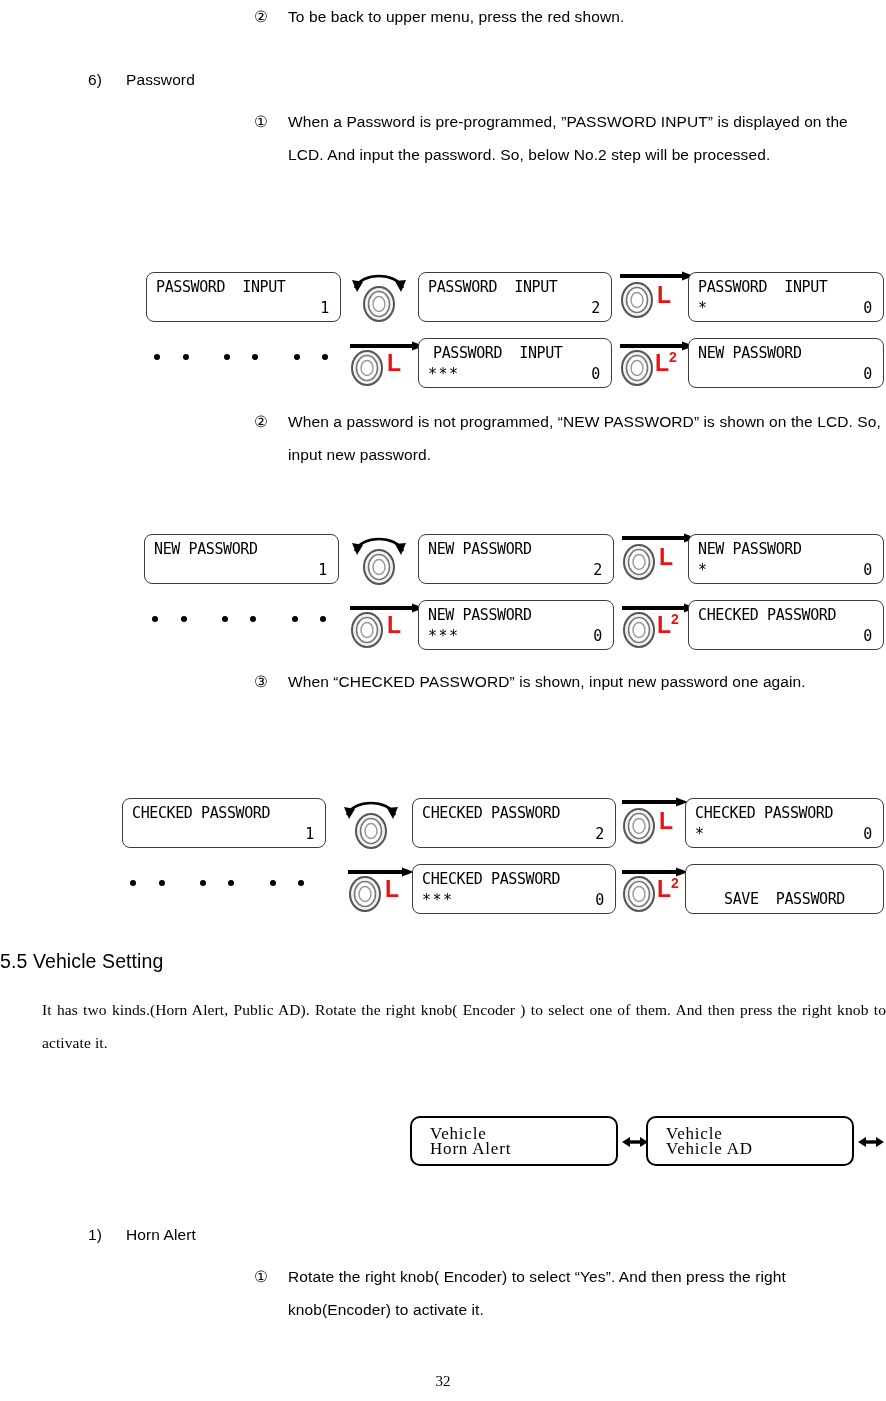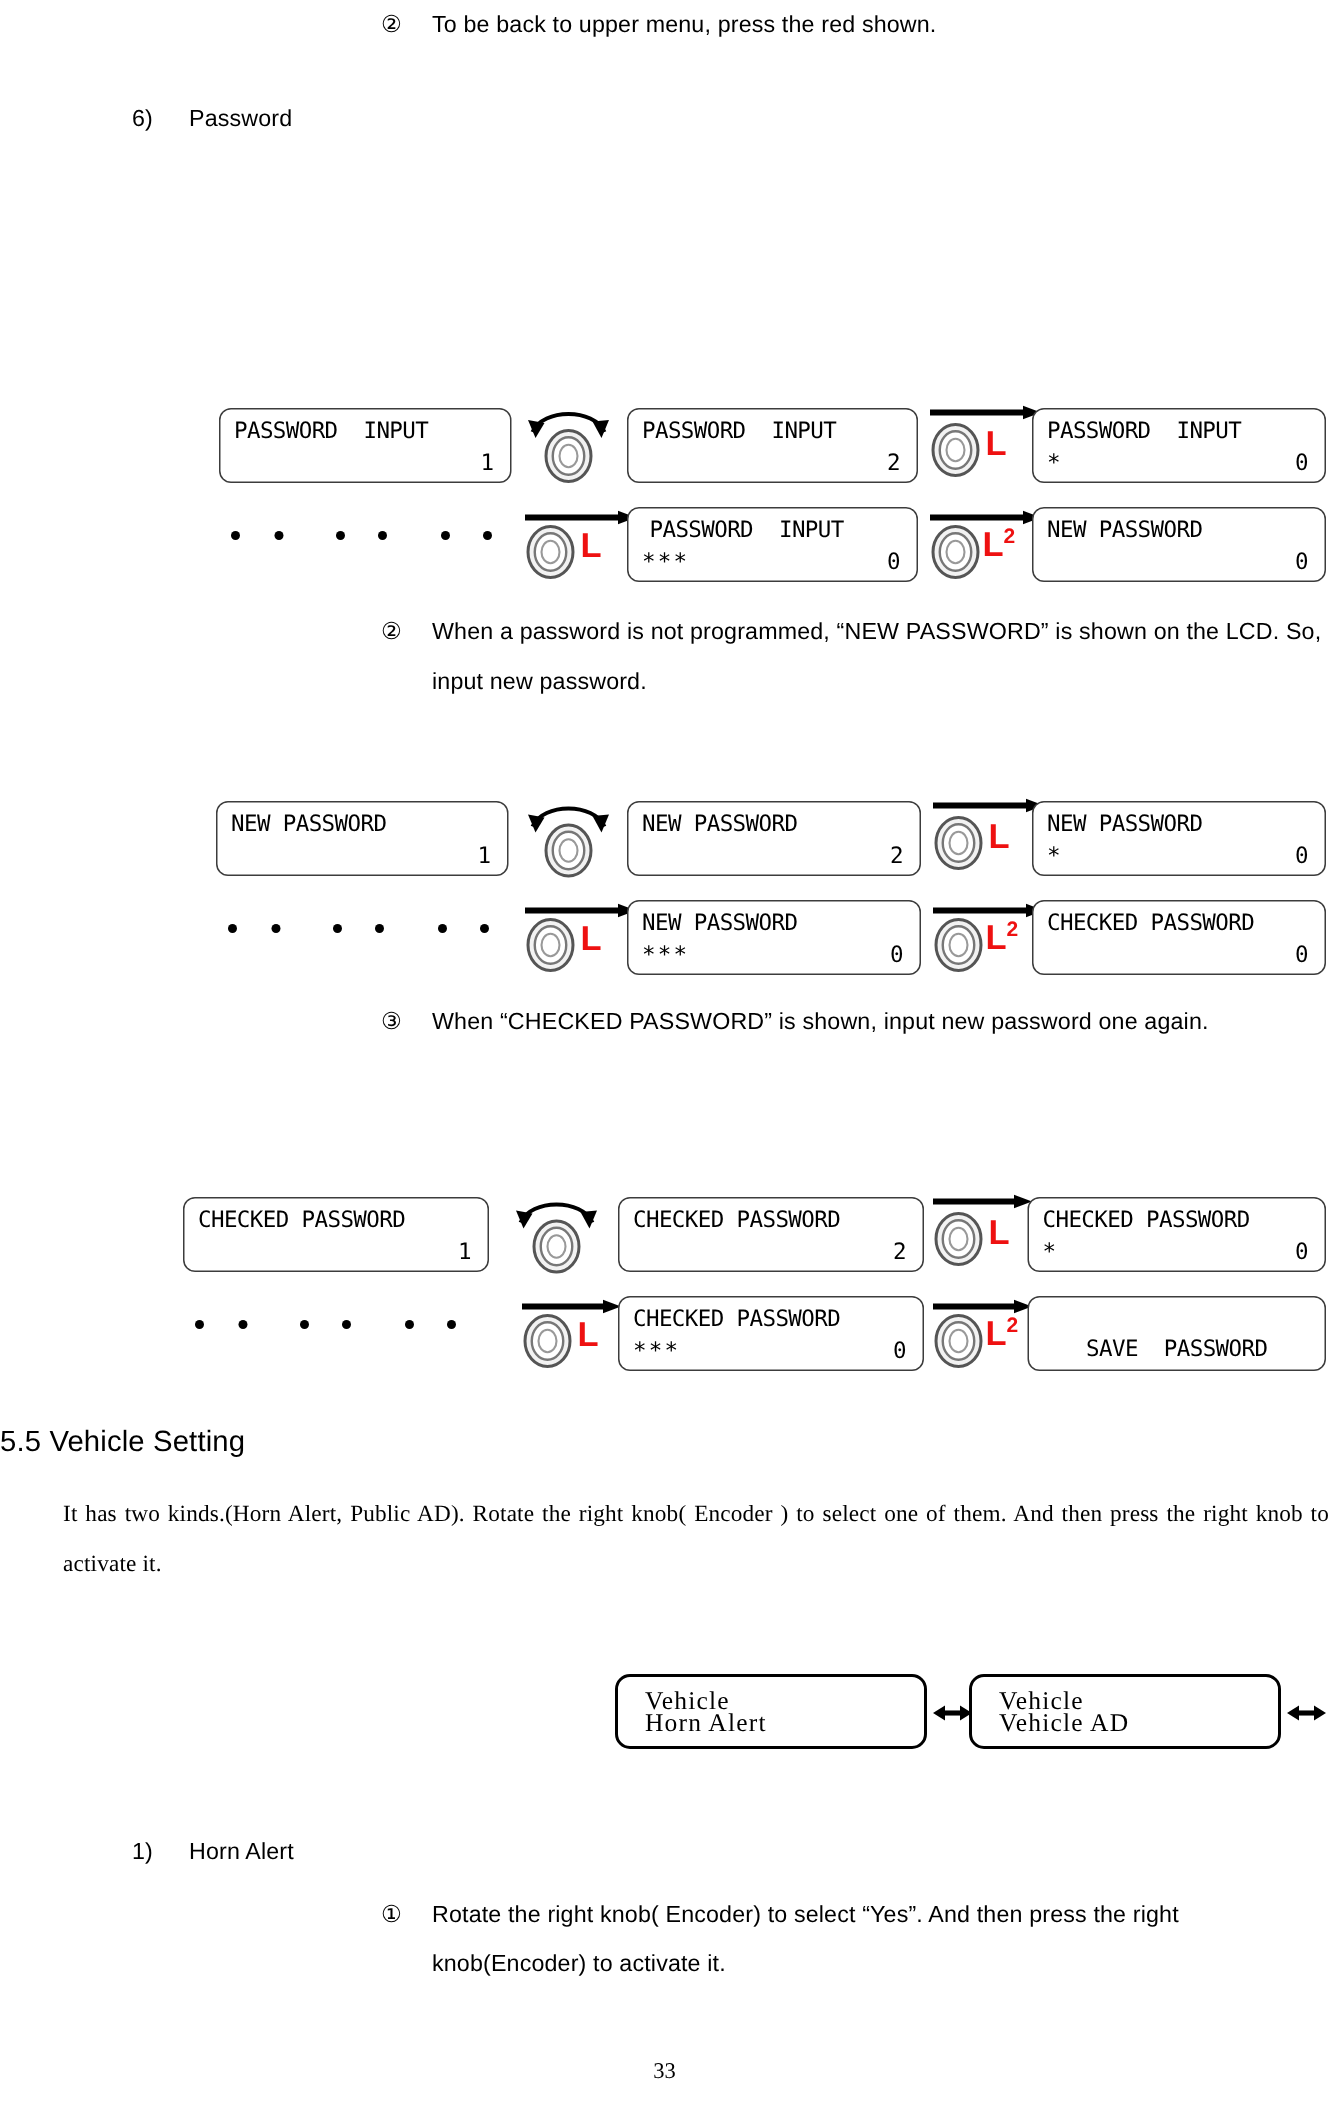--- a/index.html
+++ b/index.html
@@ -152,20 +152,23 @@
 <div class="page">
 
   <div class="abs para" style="left:254px; top:0px; width:640px;">
     <span class="circnum">②</span><span class="para-body" style="width:590px;">To be back to upper menu, press the red shown.</span>
   </div>
 
   <div class="abs listnum" style="left:88px; top:71px;">
     <span class="num">6)</span><span>Password</span>
   </div>
 
+  <div class="abs para" style="left:254px; top:105px; width:632px;">
+    <span class="circnum">①</span><span class="para-body" style="width:596px;">When a Password is pre-programmed, ”PASSWORD INPUT” is displayed on the LCD. And input the password. So, below No.2 step will be processed.</span>
+  </div>
 
   <div class="abs" style="left:0px; top:260px; width:886px; height:135px;">
 
     <div class="lcd" style="left:146px; top:12px; width:195px; height:50px;">
       <span class="l1">PASSWORD  INPUT</span>
       <span class="l2left"></span>
       <span class="l2right">1</span>
     </div>
 
     <div class="knob" style="left:348px; top:6px; width:62px; height:58px;">
@@ -512,15 +515,15 @@
   </div>
 
   <div class="abs listnum" style="left:88px; top:1226px;">
     <span class="num">1)</span><span>Horn Alert</span>
   </div>
 
   <div class="abs para" style="left:254px; top:1260px; width:640px;">
     <span class="circnum">①</span><span class="para-body" style="width:602px;">Rotate the right knob( Encoder) to select “Yes”. And then press the right knob(Encoder) to activate it.</span>
   </div>
 
-  <div class="pagenum" style="top:1373px;">33</div>
+  <div class="pagenum" style="top:1373px;">32</div>
 
 </div>
 
 </body></html>

